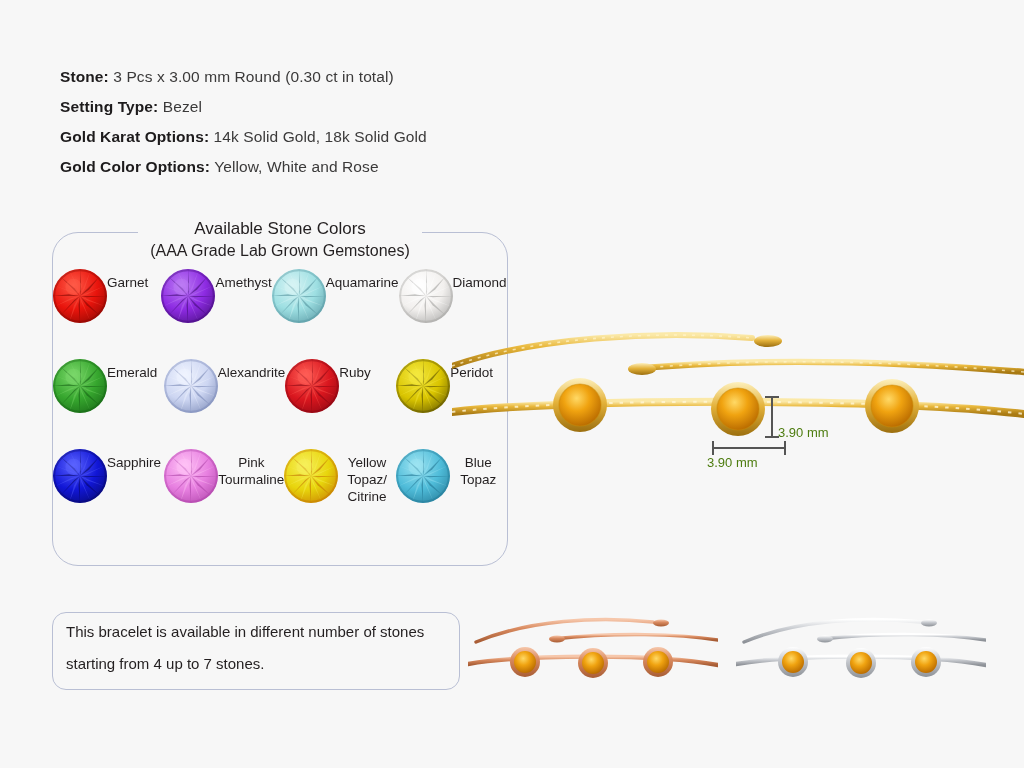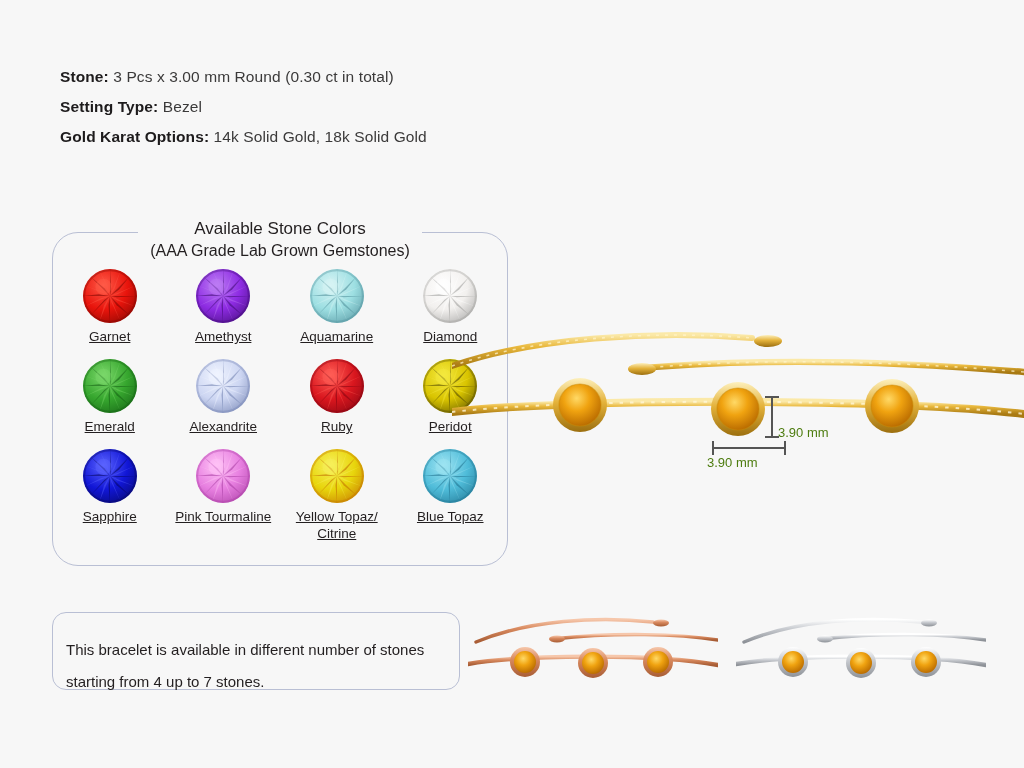--- a/index.html
+++ b/index.html
@@ -83,23 +83,22 @@
     display: flex;
     flex-direction: column;
   }
   .stone-row {
     display: flex;
     height: 90px;
   }
   .stone-cell {
     flex: 1 1 0;
     display: flex;
-    flex-direction: column;
-    align-items: center;
-    text-decoration: underline;
+    flex-direction: row;
+    align-items: flex-start;
   }
   .gem {
     width: 54px;
     height: 54px;
     border-radius: 50%;
     position: relative;
     overflow: hidden;
     flex: 0 0 auto;
   }
   .gem svg {
@@ -121,21 +120,21 @@
   
   #note-box {
     position: absolute;
     left: 52px;
     top: 612px;
     width: 408px;
     height: 78px;
     border: 1.3px solid #b9bfd4;
     border-radius: 14px;
     box-sizing: border-box;
-    padding: 21px 14px 0 13px;
+    padding: 3px 14px 0 13px;
   }
   .note-line {
     font-size: 15px;
     line-height: 32px;
     color: #231f20;
     white-space: nowrap;
   }
 
   
   .bracelet-svg {
@@ -168,20 +167,24 @@
     <span class="spec-label">Stone:</span>
     <span class="spec-value">3 Pcs x 3.00 mm Round (0.30 ct in total)</span>
   </div>
   <div class="spec-row">
     <span class="spec-label">Setting Type:</span>
     <span class="spec-value">Bezel</span>
   </div>
   <div class="spec-row">
     <span class="spec-label">Gold Karat Options:</span>
     <span class="spec-value">14k Solid Gold, 18k Solid Gold</span>
+  </div>
+  <div class="spec-row">
+    <span class="spec-label">Gold Color Options:</span>
+    <span class="spec-value">Yellow, White and Rose</span>
   </div>
 </div>
 
 <div id="stone-panel">
   <div id="panel-title-wrap">
     <div id="panel-title-inner">
       <div id="panel-title">Available Stone Colors</div>
       <div id="panel-subtitle">(AAA Grade Lab Grown Gemstones)</div>
     </div>
   </div>

